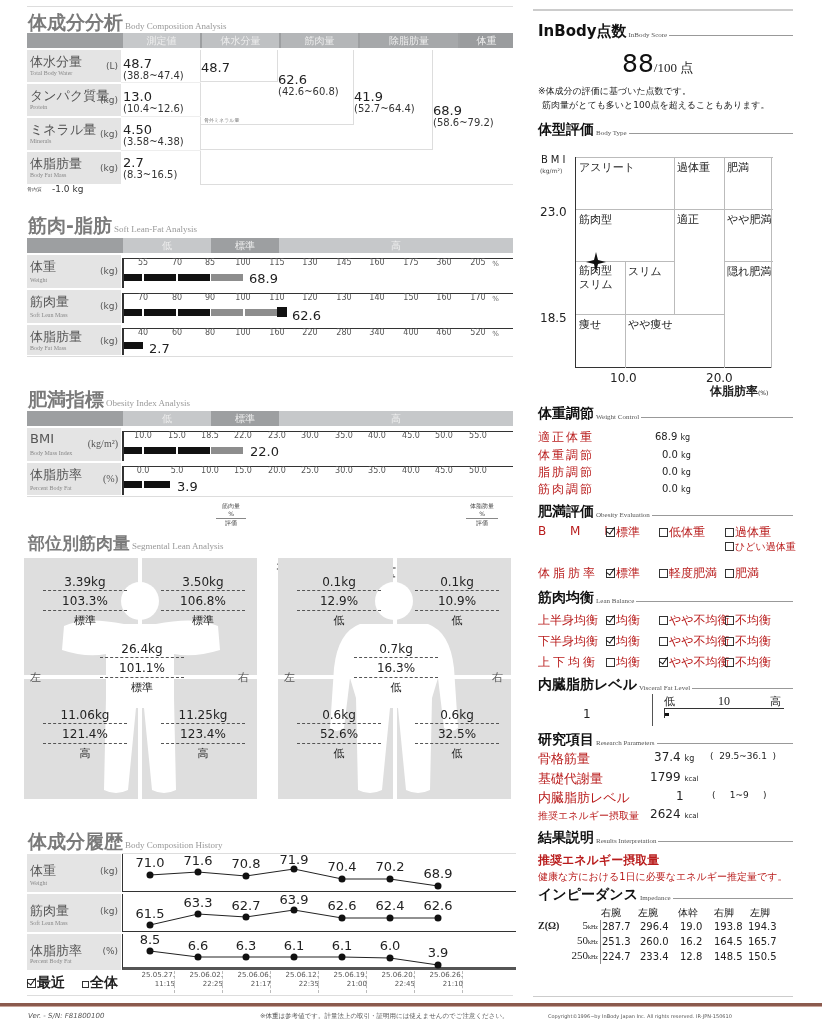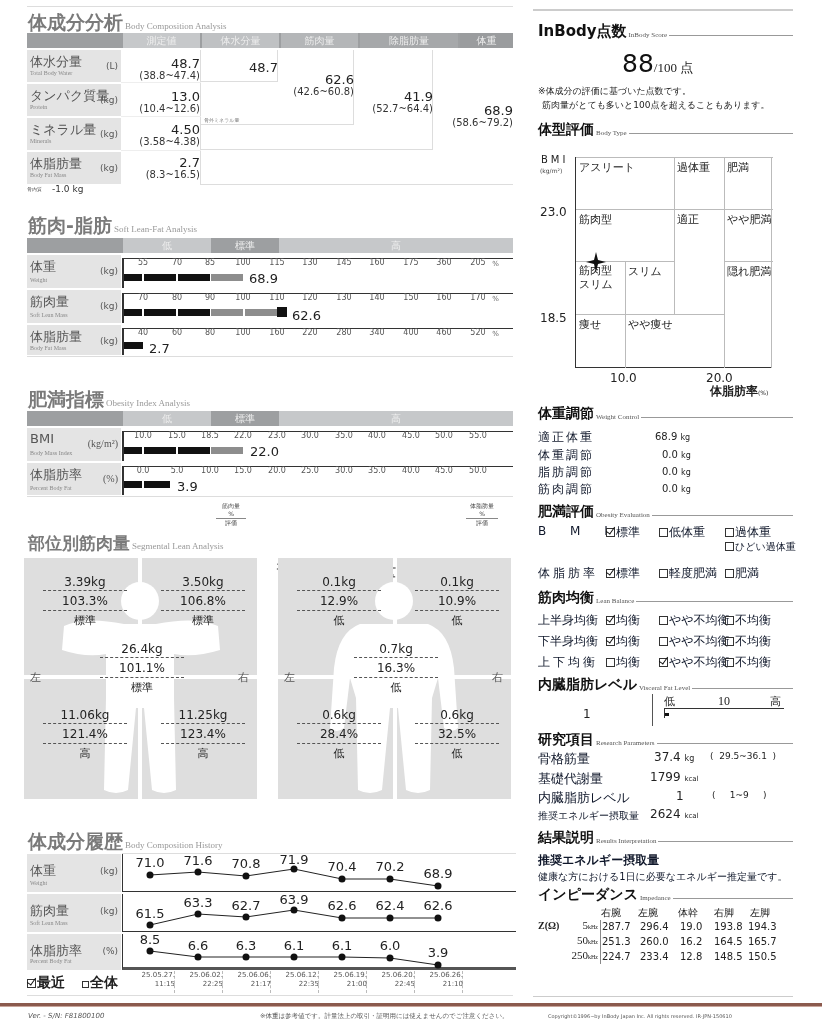--- a/index.html
+++ b/index.html
@@ -9,37 +9,37 @@
 .stitle .en{font-family:"Liberation Serif",serif;font-weight:normal;font-size:9px;color:#999;margin-left:2px}
 .rtitle{position:absolute;left:538px;font-weight:bold;color:#111;font-size:14px;white-space:nowrap;width:255px;display:flex;align-items:flex-end}
 .rtitle .en{font-family:"Liberation Serif",serif;font-weight:normal;font-size:7px;color:#555;margin-left:2px;margin-bottom:2px;white-space:nowrap}
 .rtitle .line{flex:1;border-bottom:1px solid #999;margin-bottom:5px;margin-left:2px}
 .hdrbar{position:absolute;background:#9d9fa1;height:15px}
 .hcell{position:absolute;top:0;height:15px;color:#eee;font-size:10px;text-align:center;line-height:15px}
 .lbl{position:absolute;background:#e4e4e4;left:27px;width:94px}
 .lbl .jp{position:absolute;left:3px;top:3px;font-size:13px;color:#555;white-space:nowrap}
 .lbl .en{position:absolute;left:3px;font-family:"Liberation Serif",serif;font-size:6px;color:#888;white-space:nowrap}
 .lbl .unit{position:absolute;right:3px;font-size:9px;color:#555}
-.val{position:absolute;text-align:right;font-size:13px;color:#222;line-height:13px}
+.val{position:absolute;text-align:left;font-size:13px;color:#222;line-height:13px}
 .val .rng{display:block;font-size:10px;color:#333;line-height:11px}
 .barrow{position:absolute;left:122px;width:391px;border-top:1.5px solid #333}
 .barrow .tick{position:absolute;top:-1px;font-size:8px;color:#555;transform:translateX(-50%)}
 .barrow .pct{position:absolute;right:14px;top:1px;font-size:7px;color:#666}
 .bar{position:absolute;height:7px}
 .bar.b{background:#111}
 .bar.g{background:#8d8d8d}
 .bar .sep{position:absolute;top:0;width:2px;height:7px;background:#fff}
 .barval{position:absolute;font-size:13px;color:#222}
 .vline{position:absolute;left:122px;width:1.5px;background:#333}
 .seg{position:absolute;background:#dedede}
 .segv{position:absolute;width:84px;text-align:center;font-size:12px;color:#222}
 .segv .l1{border-bottom:1px dashed #555;height:17px;line-height:17px}
 .segv .l2{border-bottom:1px dashed #555;height:20px;line-height:20px}
 .segv .l3{height:19px;line-height:19px;font-size:11px}
-.rrow{position:absolute;left:538px;font-size:12px;color:#0f172a;white-space:nowrap}
+.rrow{position:absolute;left:538px;font-size:12px;color:#b91c1c;white-space:nowrap}
 .cb{display:inline-block;width:9px;height:9px;border:1px solid #333;position:relative;margin-right:1px;vertical-align:-1px}
 .cb.on::after{content:"";position:absolute;left:1px;top:-4px;width:4px;height:8px;border-right:1.5px solid #111;border-bottom:1.5px solid #111;transform:rotate(35deg)}
 .hist-row{position:absolute;left:122px;width:394px;border-left:1.5px solid #333;border-bottom:1.5px solid #333}
 .hval{position:absolute;font-size:13px;color:#222;transform:translateX(-50%)}
 .hdot{position:absolute;width:7px;height:7px;background:#111;border-radius:50%;transform:translate(-50%,-50%)}
 .hdate{position:absolute;top:971px;font-size:7px;color:#555;text-align:right;width:50px;line-height:9px;transform:translateX(-50%)}
 .dashcol{position:absolute;top:971px;height:22px;border-left:1px dashed #bbb}
 </style>
 </head>
 <body>
@@ -319,21 +319,21 @@
     <div class="l2">10.9%</div>
     <div class="l3">低</div>
   </div>
 <div class="segv" style="left:354px;top:641px">
     <div class="l1">0.7kg</div>
     <div class="l2">16.3%</div>
     <div class="l3">低</div>
   </div>
 <div class="segv" style="left:297px;top:707px">
     <div class="l1">0.6kg</div>
-    <div class="l2">28.4%</div>
+    <div class="l2">52.6%</div>
     <div class="l3">低</div>
   </div>
 <div class="segv" style="left:415px;top:707px">
     <div class="l1">0.6kg</div>
     <div class="l2">32.5%</div>
     <div class="l3">低</div>
   </div>
 
 <div class="stitle" style="left:28px;top:829px"><span>体成分履歴</span><span class="en">Body Composition History</span></div>
 <div class="abs" style="left:122px;top:853px;width:394px;height:1px;background:#ddd"></div>

